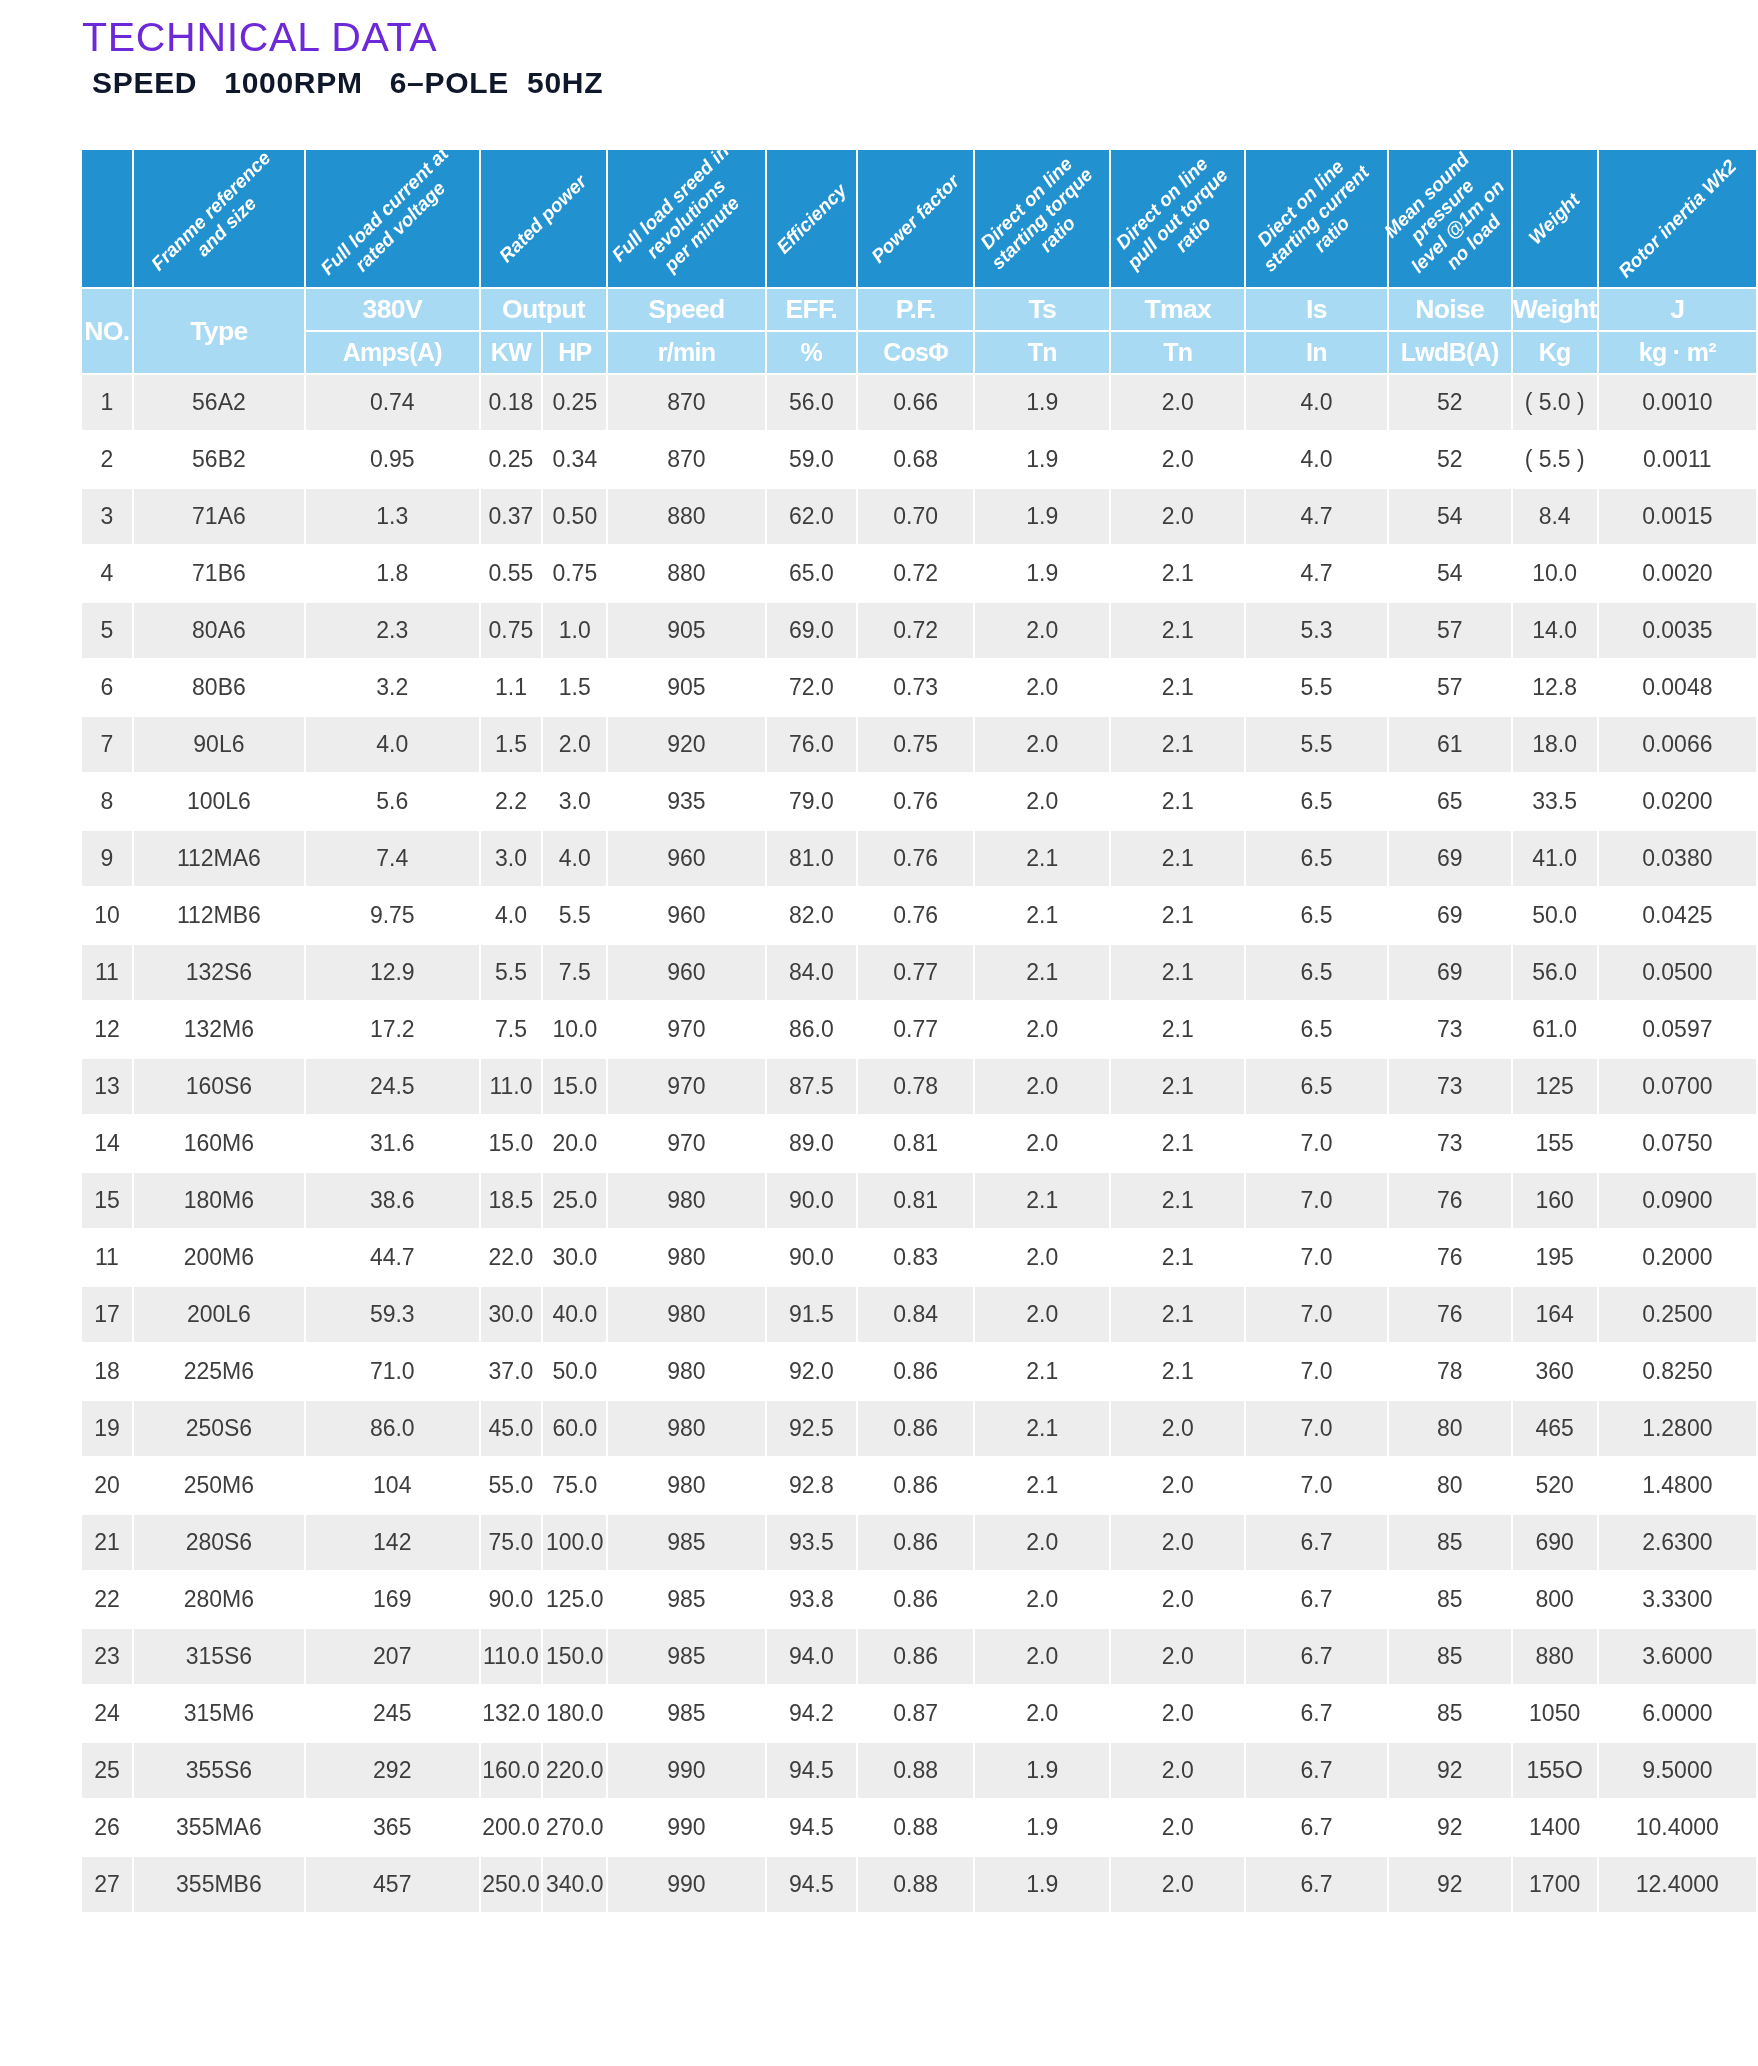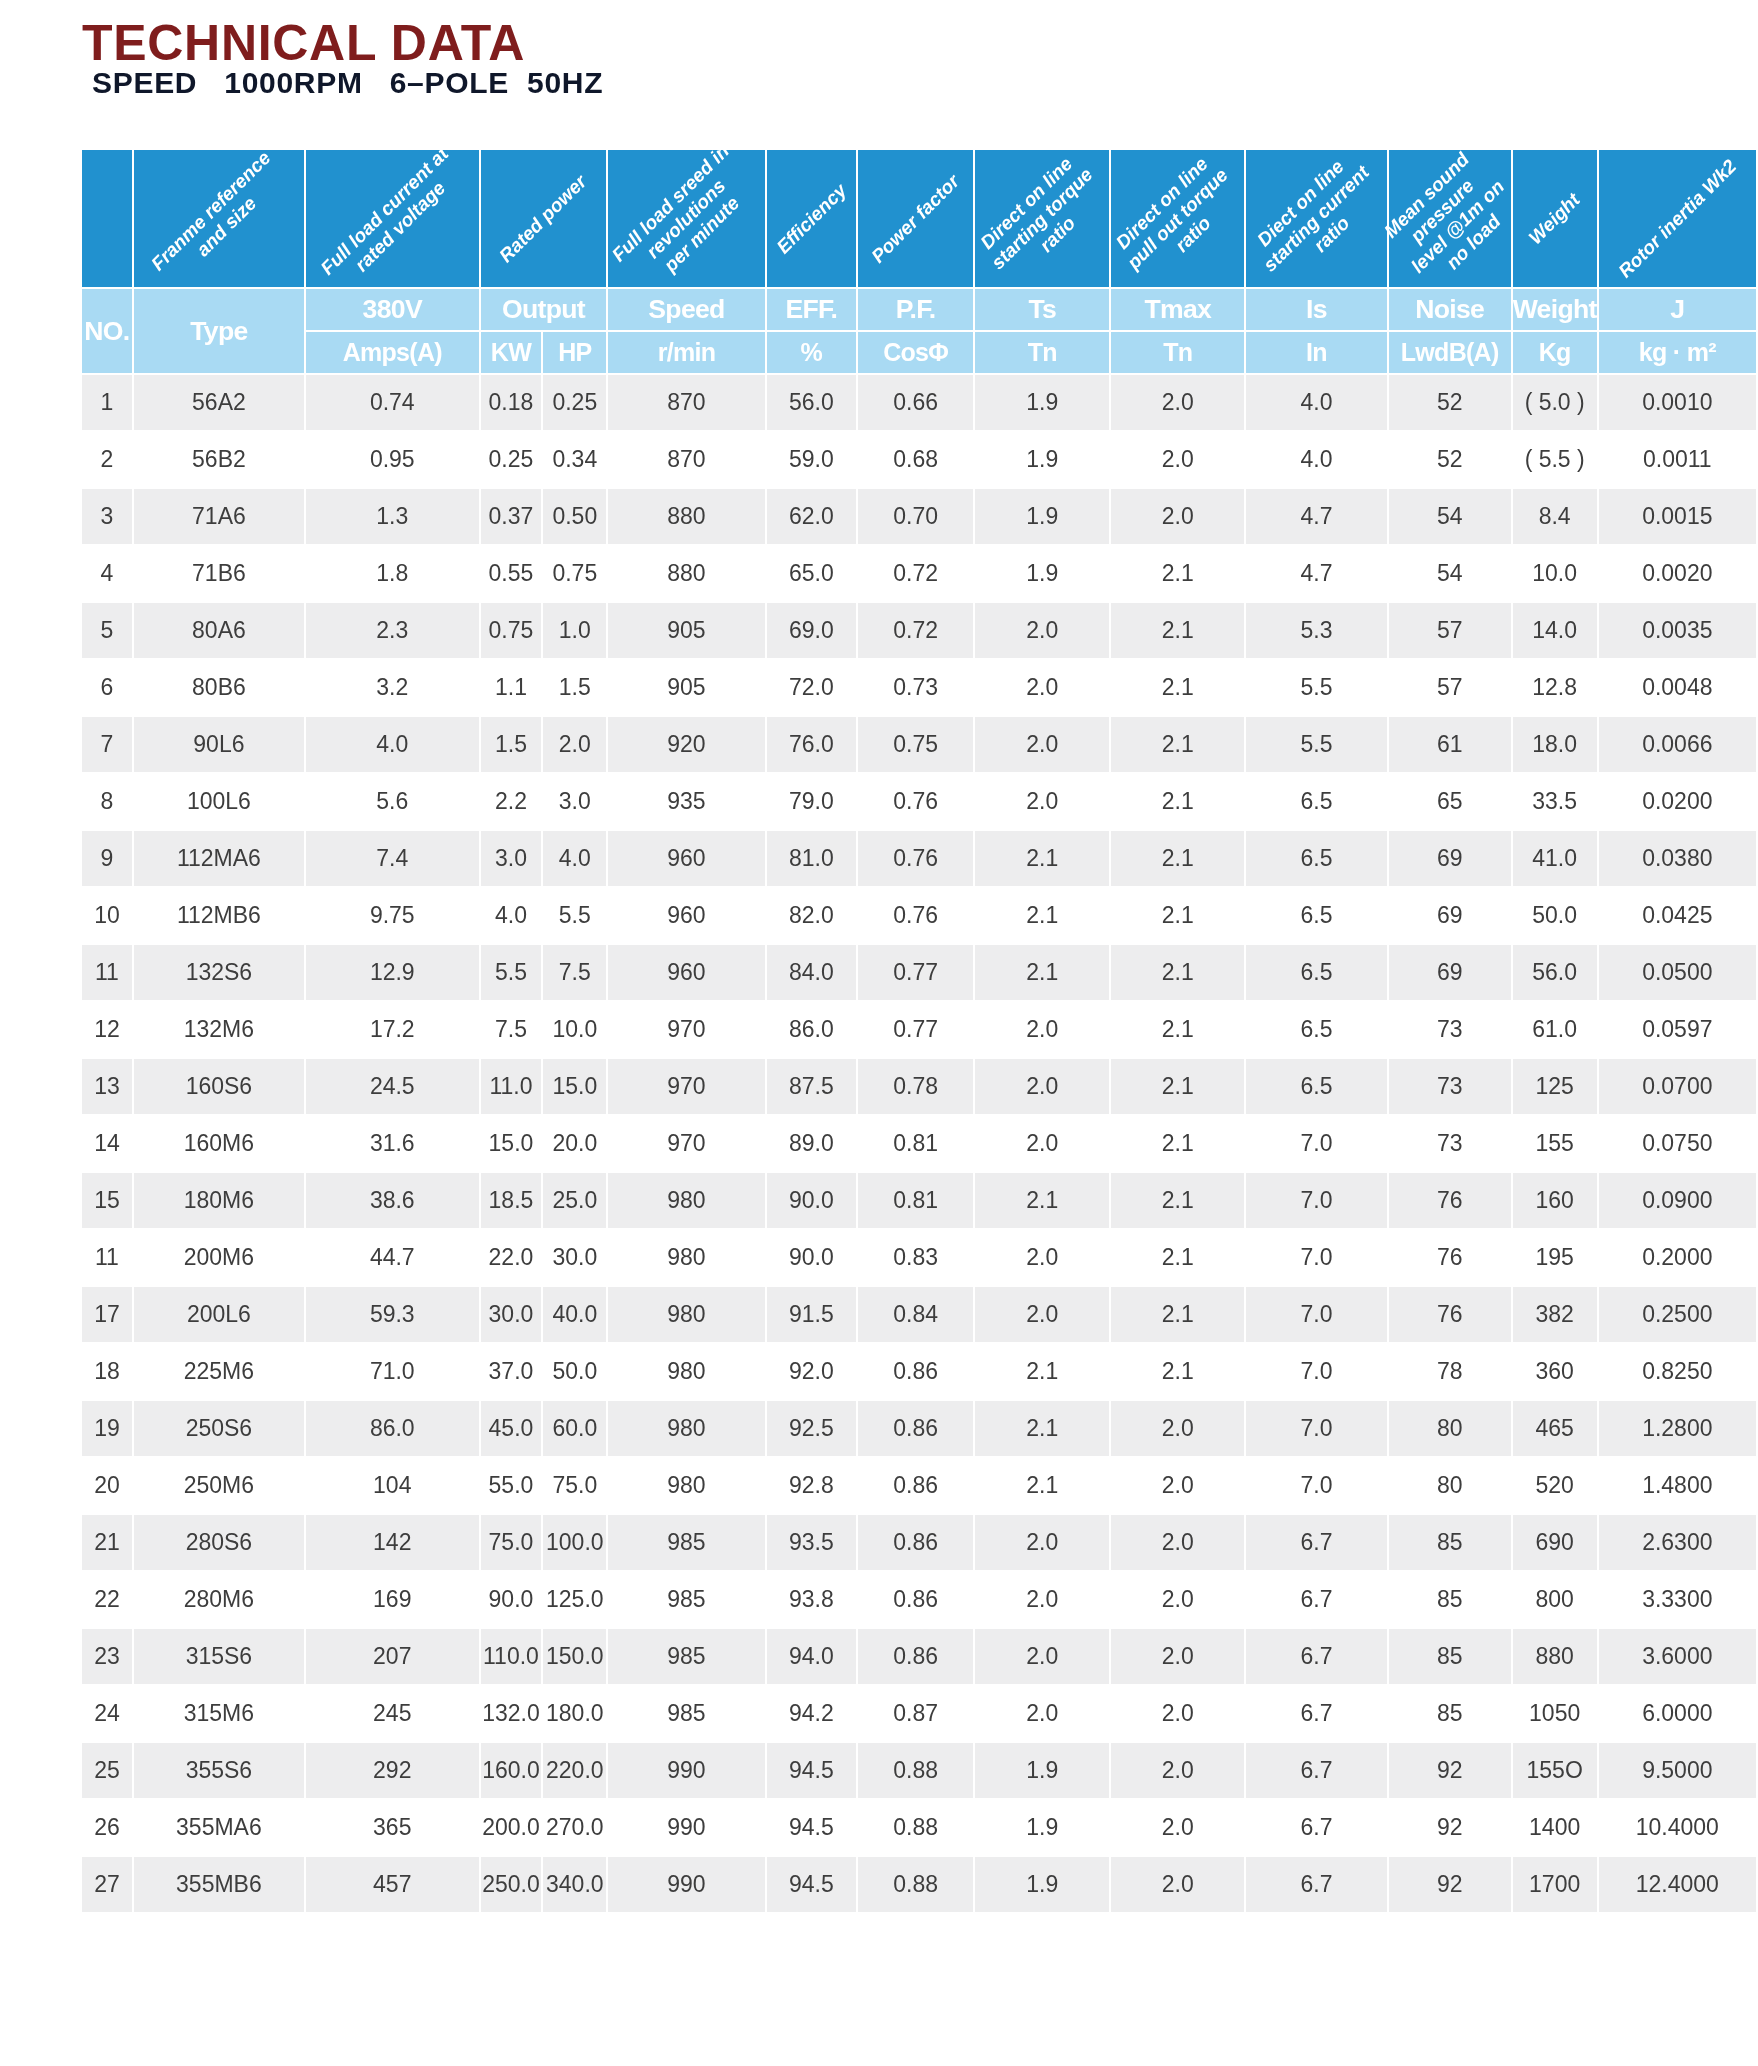--- a/index.html
+++ b/index.html
@@ -1,19 +1,19 @@
 <!DOCTYPE html>
 <html style="font-size:11.2px"><head>
 <meta charset="utf-8">
 <style>
   html,body{margin:0;padding:0;background:#ffffff;}
   body{width:1758px;height:2066px;position:relative;font-family:"Liberation Sans",sans-serif;}
 
-  .page-title{position:absolute;left:82px;top:14px;font-size:50px;font-weight:bold;
-    color:#7f1d1d;letter-spacing:0.7px;}
+  .page-title{position:absolute;left:82px;top:14px;font-size:41px;font-weight:normal;
+    color:#6d28d9;letter-spacing:0.7px;}
   .page-subtitle{position:absolute;left:92px;top:66px;font-size:30px;font-weight:bold;
     color:#0f172a;white-space:pre;letter-spacing:0.7px;}
 
   table.spec{position:absolute;left:80px;top:148px;border-collapse:collapse;table-layout:fixed;}
   th,td{border:2.8px solid #ffffff;padding:0;text-align:center;vertical-align:middle;overflow:visible;}
 
   tr.band th{background:#2191cf;height:137px;}
   .diag{color:#ffffff;font-weight:bold;font-style:italic;font-size:19px;line-height:1.15;
     transform:rotate(-45deg);white-space:pre-line;text-align:center;margin:0 auto;width:max-content;max-width:210px;}
 
@@ -394,21 +394,21 @@
         <td>59.3</td>
         <td>30.0</td>
         <td>40.0</td>
         <td>980</td>
         <td>91.5</td>
         <td>0.84</td>
         <td>2.0</td>
         <td>2.1</td>
         <td>7.0</td>
         <td>76</td>
-        <td>382</td>
+        <td>164</td>
         <td>0.2500</td>
       </tr>
       <tr class="even">
         <td>18</td>
         <td>225M6</td>
         <td>71.0</td>
         <td>37.0</td>
         <td>50.0</td>
         <td>980</td>
         <td>92.0</td>

